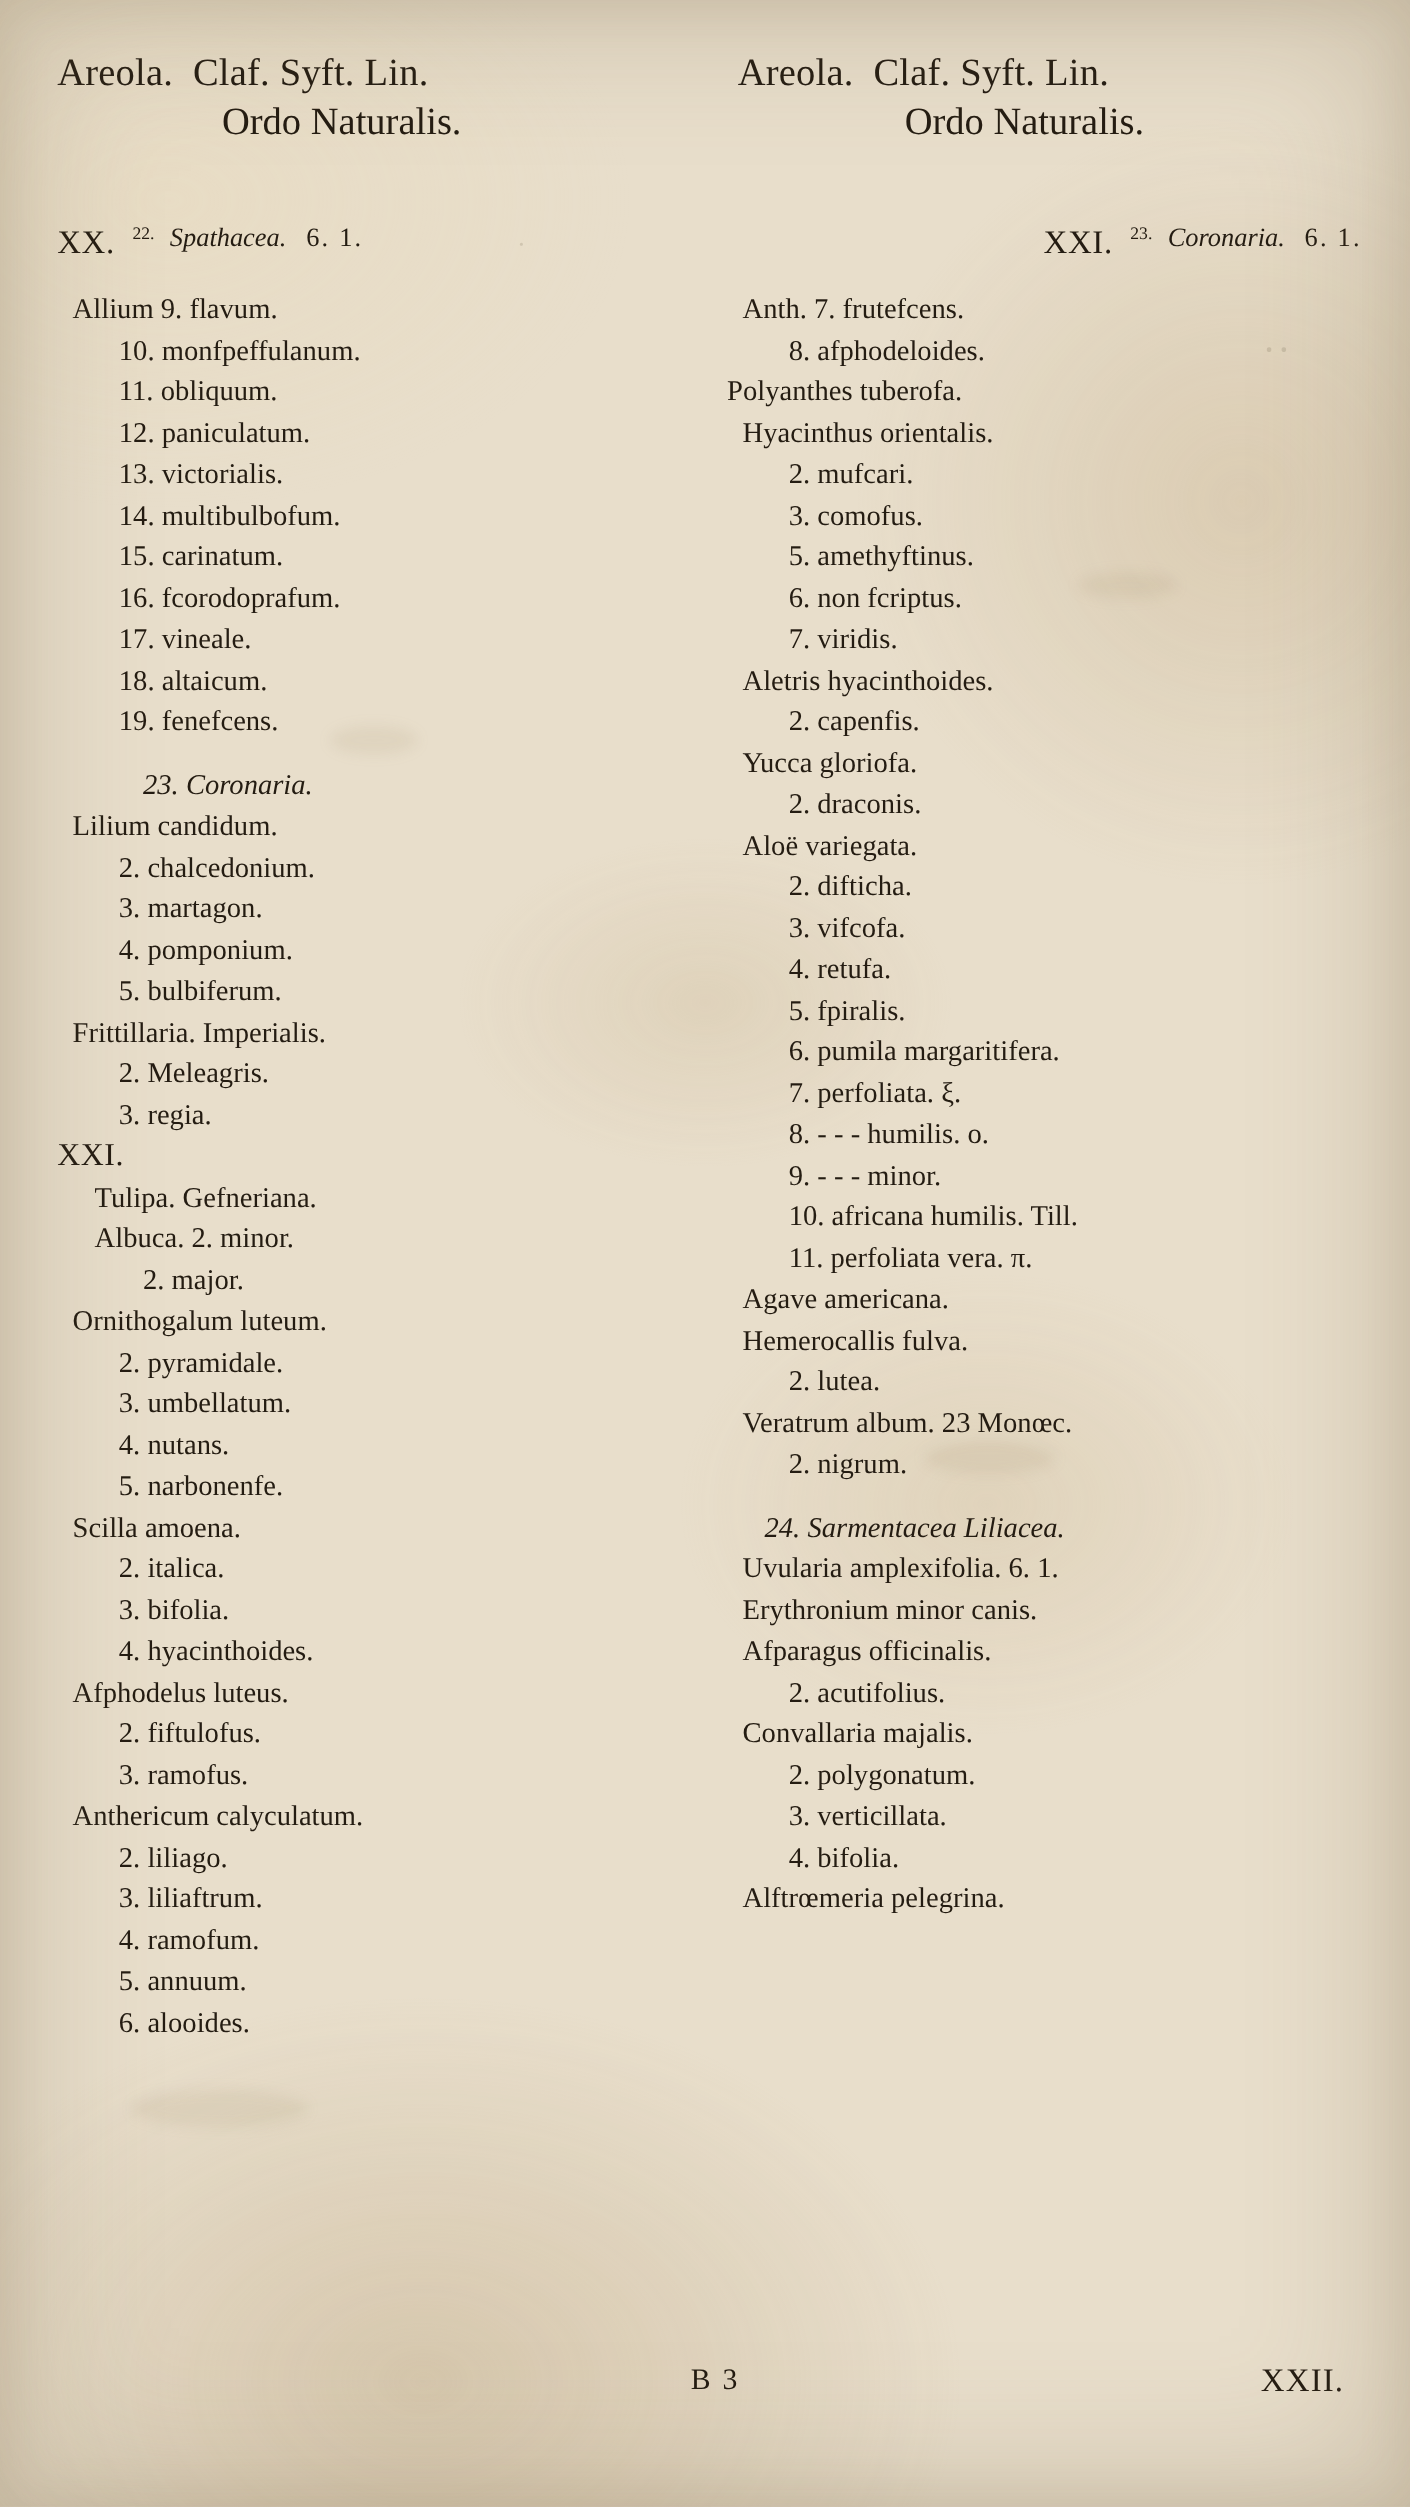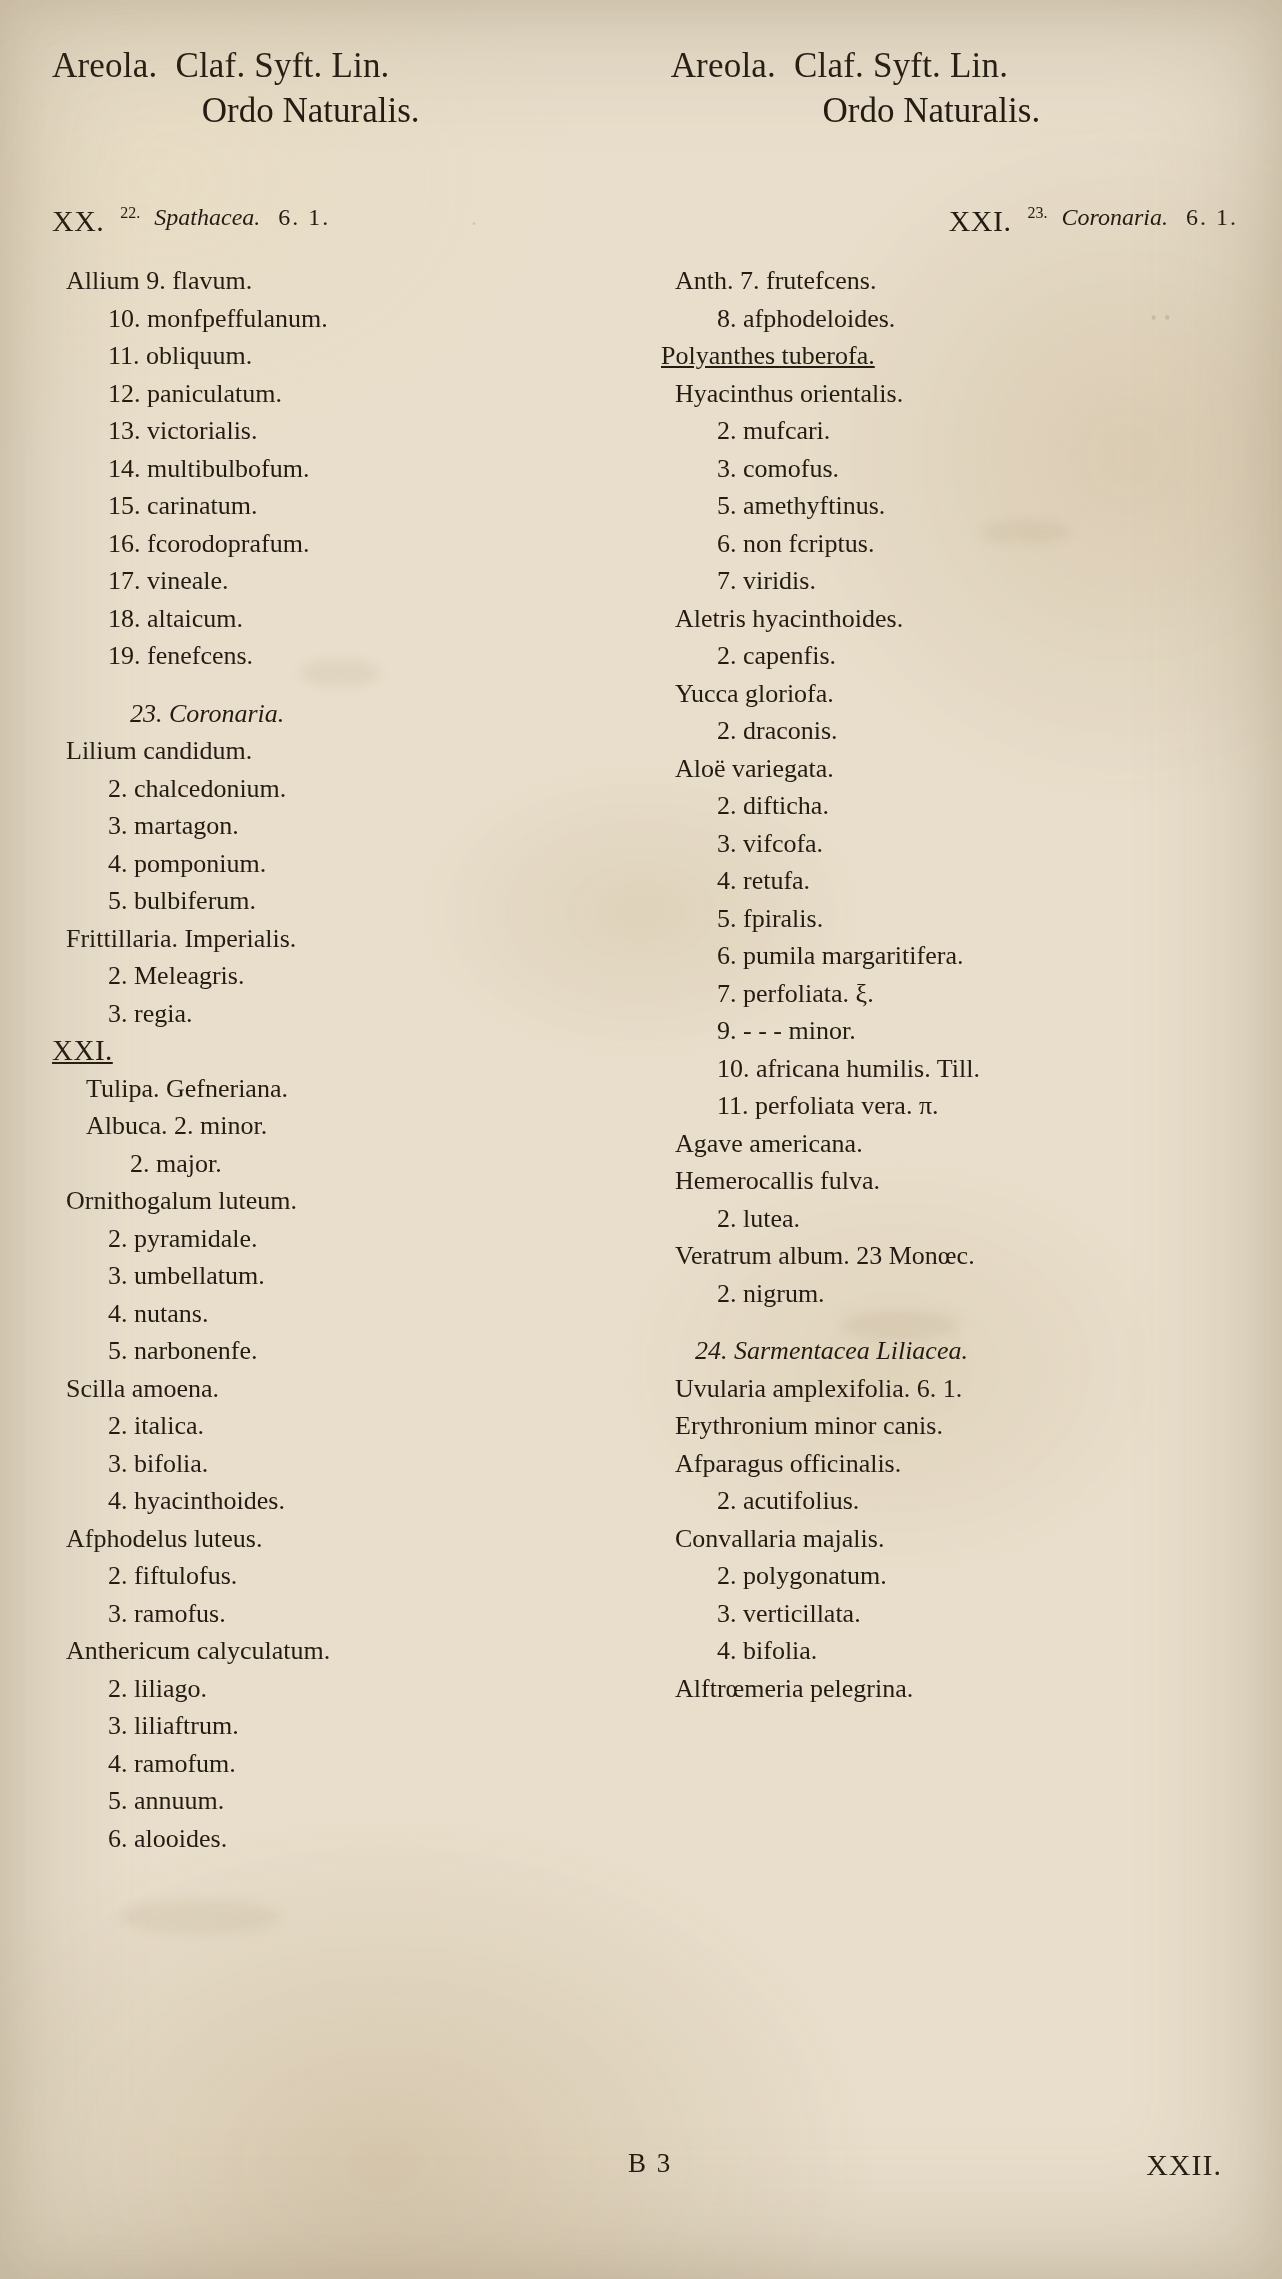--- a/index.html
+++ b/index.html
@@ -121,21 +121,21 @@
     box-sizing: border-box;
   }
   .col.left { padding-left: 52px; padding-right: 10px; }
   .col.right { padding-left: 20px; padding-right: 48px; }
 
   .ln {
     font-size: 26px;
     line-height: 37.5px;
     white-space: nowrap;
   }
-  .ln.i0  { padding-left: 0px; text-decoration: underline; }
+  .ln.i0  { padding-left: 0px; }
   .ln.i1  { padding-left: 14px; }
   .ln.i2  { padding-left: 34px; }
   .ln.i3  { padding-left: 56px; }
   .ln.i4  { padding-left: 78px; }
   .ln.italic { font-style: italic; }
   .ln.gap { height: 20px; }
   .ln.rom { font-size: 29px; letter-spacing: 0.5px; }
 
   
   .footer {
@@ -269,20 +269,21 @@
         <div class="ln i3">2. capenfis.</div>
         <div class="ln i1">Yucca gloriofa.</div>
         <div class="ln i3">2. draconis.</div>
         <div class="ln i1">Aloë variegata.</div>
         <div class="ln i3">2. difticha.</div>
         <div class="ln i3">3. vifcofa.</div>
         <div class="ln i3">4. retufa.</div>
         <div class="ln i3">5. fpiralis.</div>
         <div class="ln i3">6. pumila margaritifera.</div>
         <div class="ln i3">7. perfoliata. ξ.</div>
+        <div class="ln i3">8.  -  -  -  humilis. o.</div>
         <div class="ln i3">9.  -  -  -  minor.</div>
         <div class="ln i3">10. africana humilis. Till.</div>
         <div class="ln i3">11. perfoliata vera. π.</div>
         <div class="ln i1">Agave americana.</div>
         <div class="ln i1">Hemerocallis fulva.</div>
         <div class="ln i3">2. lutea.</div>
         <div class="ln i1">Veratrum album. 23 Monœc.</div>
         <div class="ln i3">2. nigrum.</div>
         <div class="ln i0 gap"></div>
         <div class="ln i2 italic">24. Sarmentacea Liliacea.</div>

